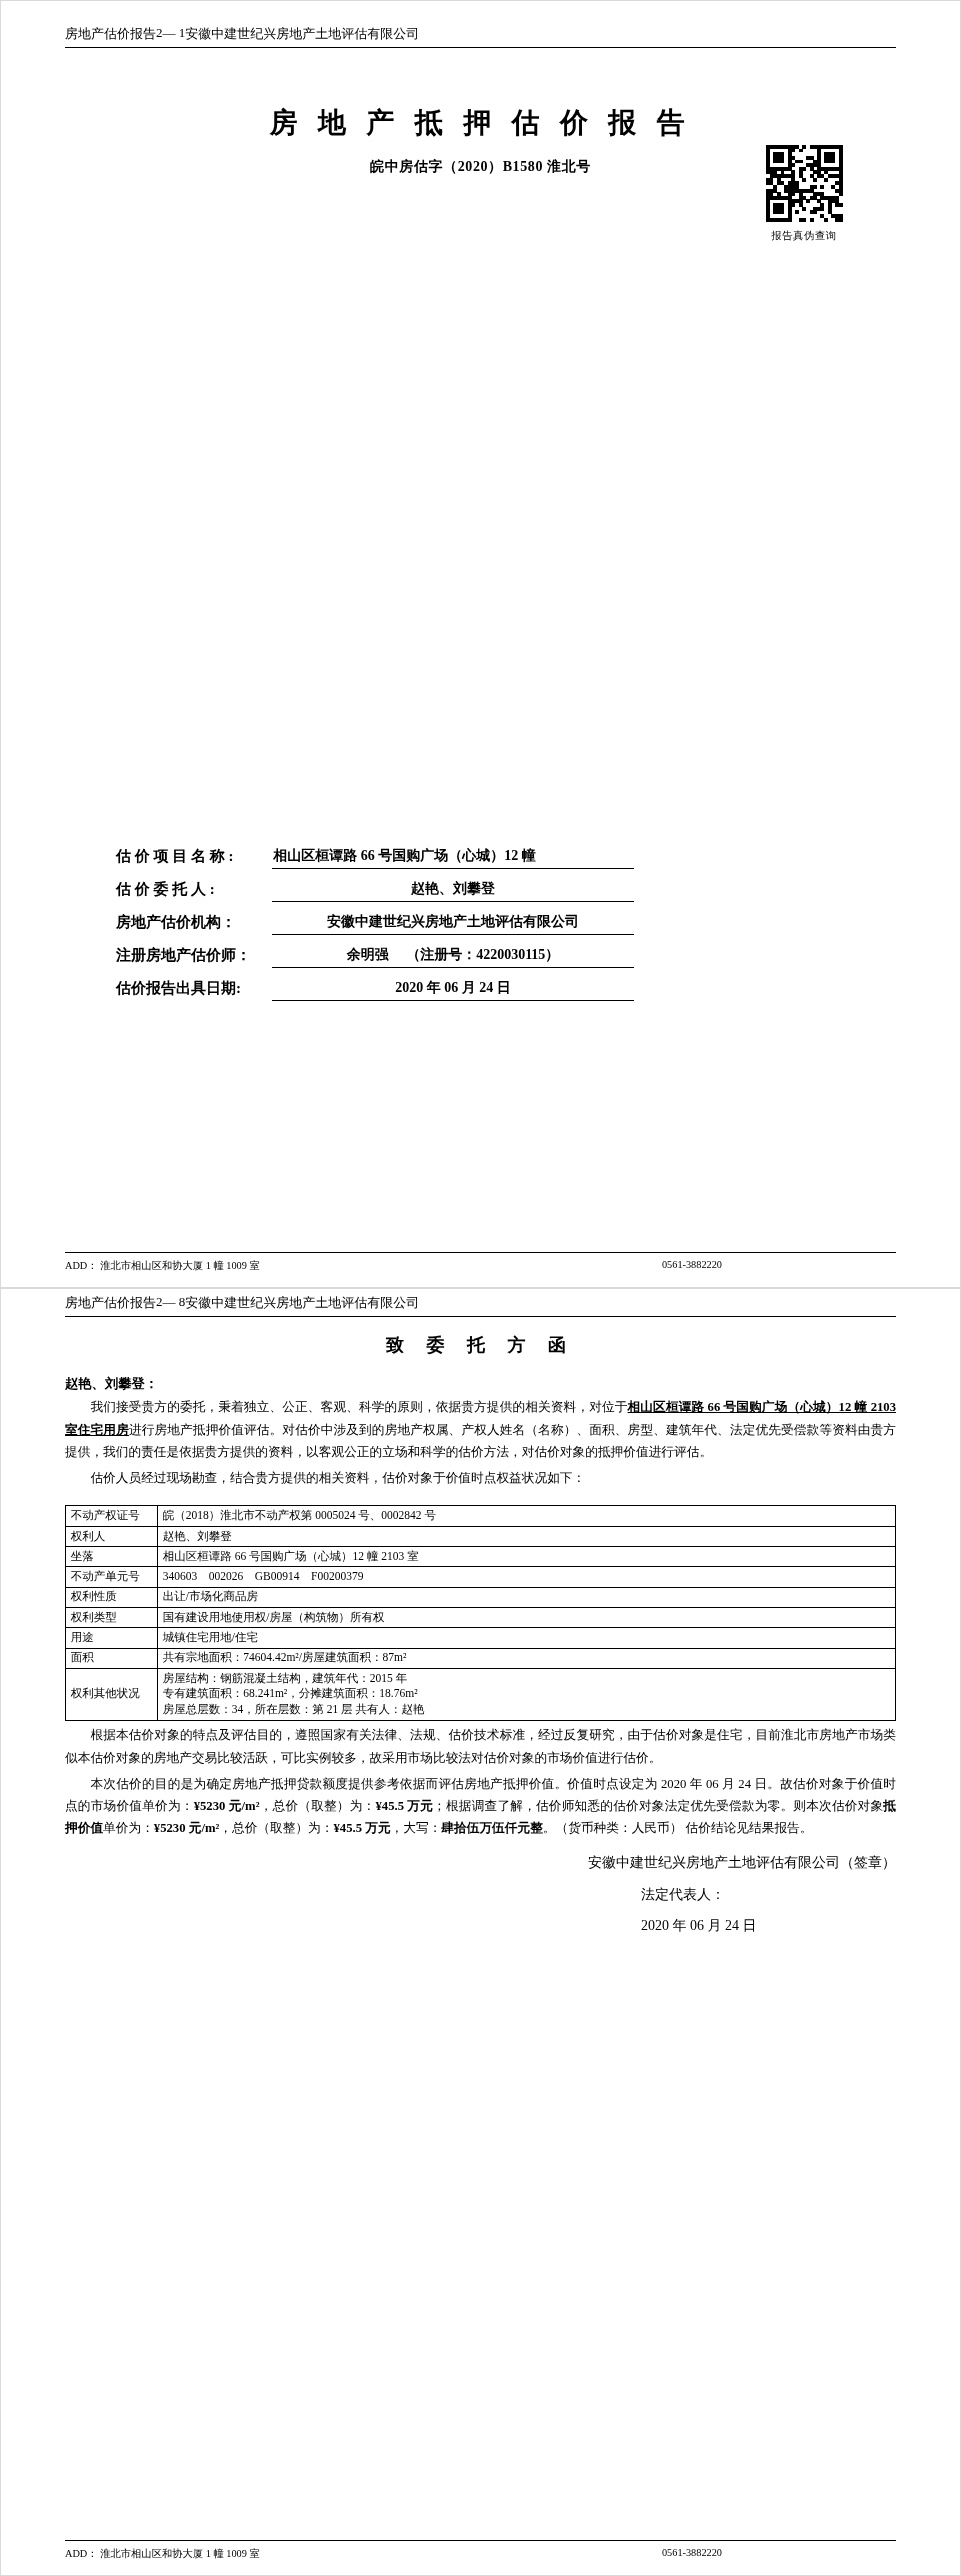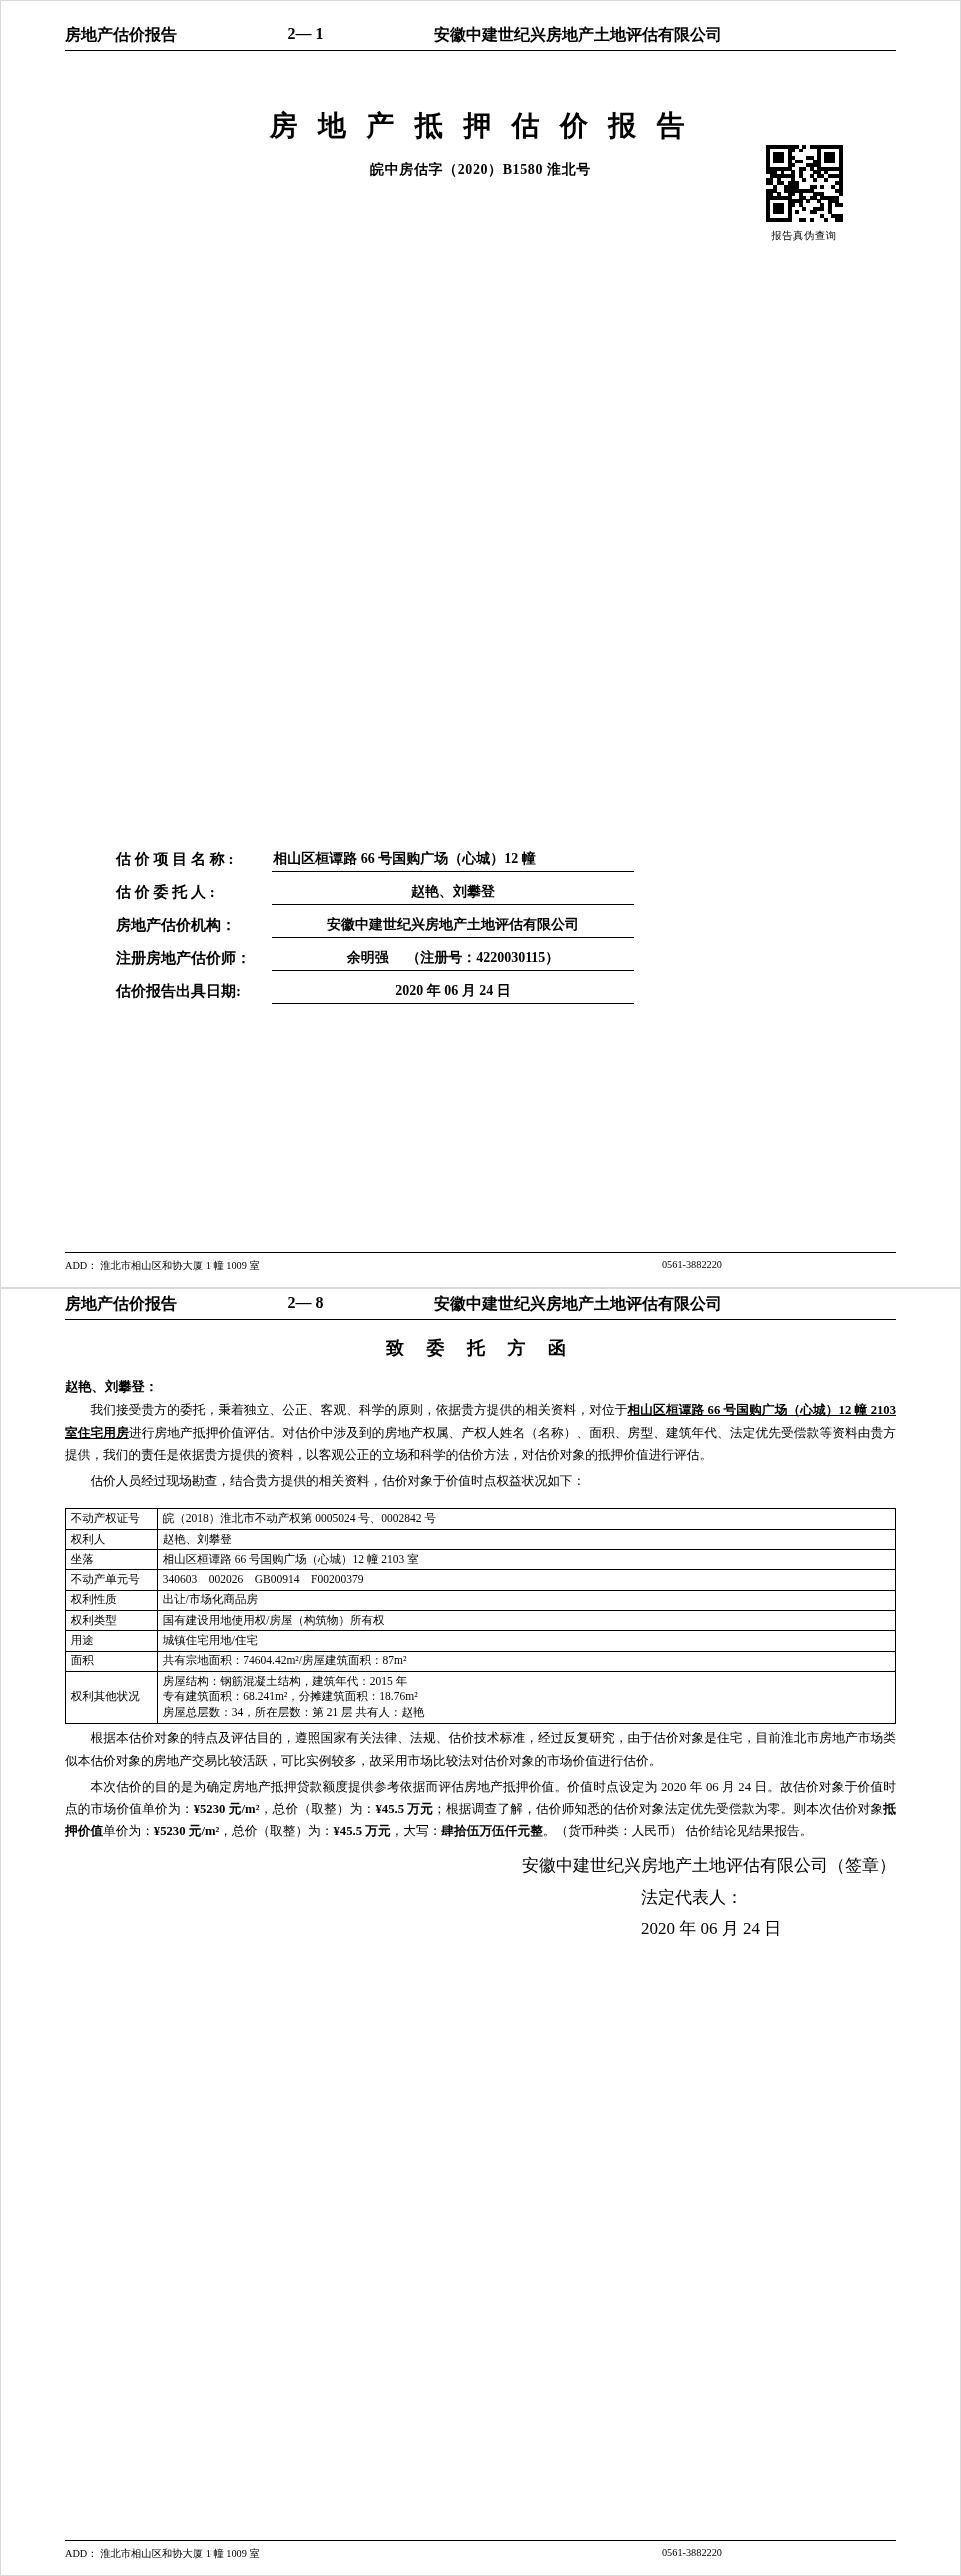--- a/index.html
+++ b/index.html
@@ -16,23 +16,23 @@
     background:#fff;
     padding:0 64px;
     overflow:hidden;
     border:0.6px solid #d9d9d9;
   }
 
   
   .pheader { padding-top:24px; border-bottom:1.8px solid #000; }
   .page.p2 .pheader { padding-top:4.8px; }
   .pheader-row {
-    display:flex; justify-content:space-between;
+    display:flex; 
     width:calc(100% - 174px);
-    font-size:16px; padding-bottom:4.2px;font-weight:bold;
+    font-size:13px; padding-bottom:4.2px;
   }
   .pfooter {
     position:absolute; left:64px; right:64px; bottom:14.5px;
     border-top:1.2px solid #000; padding-top:5.4px;
   }
   .pfooter-row {
     display:flex; justify-content:space-between;
     width:calc(100% - 174px);
     font-size:10.3px;
   }
@@ -76,21 +76,21 @@
     text-align:justify; text-indent:2em; margin-top:3.6px;
   }
   .info-table { width:100%; border-collapse:collapse; margin-top:16px; }
   .info-table td {
     border:0.6px solid #000; font-size:11.5px;
     padding:1.8px 4.8px; line-height:15.7px; vertical-align:middle;
   }
   .info-table td.lbl { width:92px; }
   .info-table td.val { white-space:pre-line; }
 
-  .sig { margin-top:7.3px; font-size:17px; line-height:31.5px; }
+  .sig { margin-top:7.3px; font-size:14px; line-height:31.5px; }
   .sig-company { text-align:right; }
   .sig-rep, .sig-date { margin-left:576px; }
 
   .b { font-weight:bold; }
   .u { text-decoration:underline; }
 </style>
 </head>
 <body>
 
 <div class="page p1">

